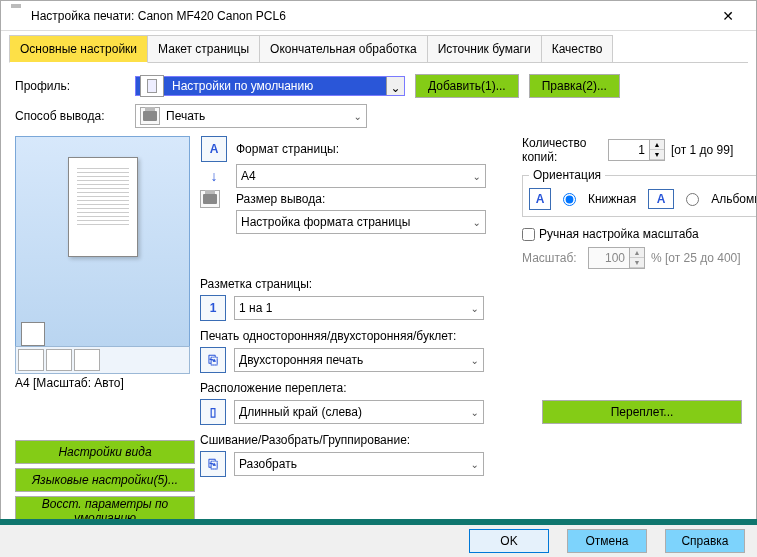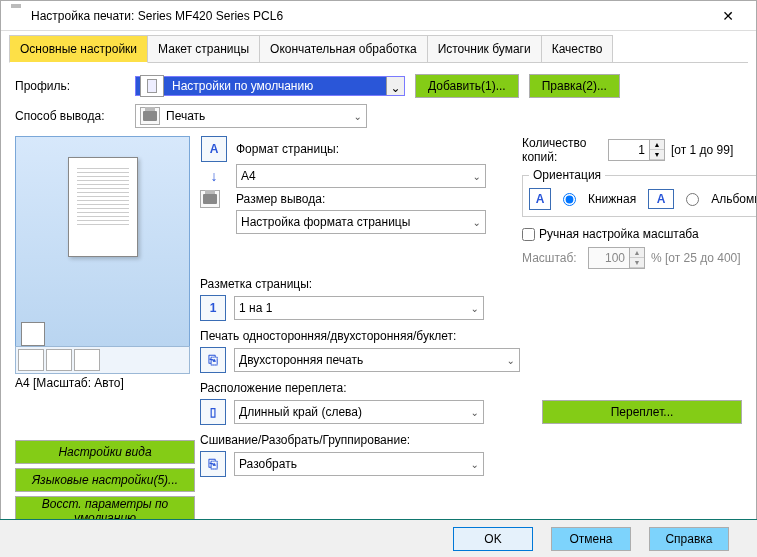--- a/index.html
+++ b/index.html
@@ -53,34 +53,34 @@
 fieldset { border:1px solid #ccc; padding:6px; }
 legend { padding:0 4px; font-size:12px;}
 .radio-row { display:flex; gap:12px; align-items:center;}
 .orient-ico { width:22px;height:22px;border:1px solid #3a6db5;display:inline-flex;align-items:center;justify-content:center;color:#2a56d8;font-weight:bold;}
 .checkbox-row { display:flex; align-items:center; gap:4px; margin-top:10px;}
 .scale-row { display:flex; align-items:center; gap:6px; margin-top:6px; color:#888;}
 .scale-row .spinner input { color:#888;}
 .section-label { margin: 8px 0 4px 0; }
 .wide-select { width: 290px; }
 .icon-select { display:flex; align-items:center;}
-.bottom-bar { position:absolute; bottom:0; left:0; right:0; height:38px; background:#f0f0f0; border-top:1px solid #0f766e; display:flex; justify-content:flex-end; align-items:center; padding:0 28px; gap:8px;}
+.bottom-bar { position:absolute; bottom:0; left:0; right:0; height:38px; background:#f0f0f0; border-top:6px solid #0f766e; display:flex; justify-content:flex-end; align-items:center; padding:0 12px; gap:8px;}
 .bottom-bar .btn { min-width:80px; background:#7dd3fc;}
 .bottom-bar .btn.primary { border:1px solid #0078d7; background:#e5f1fb;}
 .printer-icon{width:14px;height:10px;background:#888;border-radius:1px;position:relative;}
 .printer-icon::before{content:"";position:absolute;top:-4px;left:2px;width:10px;height:4px;background:#bbb;}
 .arrow-down{color:#2a56d8;font-size:14px;}
 input[type=checkbox],input[type=radio]{margin:0;}
 </style>
 </head>
 <body>
 
 <div class="titlebar">
   <span class="icon"><span class="printer-icon"></span></span>
-  <span class="title">Настройка печати: Series MF420 Series PCL6</span>
+  <span class="title">Настройка печати: Canon MF420 Canon PCL6</span>
   <span class="close">✕</span>
 </div>
 
 <div class="tabs">
   <div class="tab active">Основные настройки</div>
   <div class="tab">Макет страницы</div>
   <div class="tab">Окончательная обработка</div>
   <div class="tab">Источник бумаги</div>
   <div class="tab">Качество</div>
 </div>
@@ -212,21 +212,21 @@
         <span class="sq-icon">1</span>
         <div class="select wide-select icon-select" style="width:250px;">
           <span>1 на 1</span>
             <span class="arr">⌄</span>
         </div>
       </div>
 
       <div class="section-label">Печать односторонняя/двухсторонняя/буклет:</div>
       <div class="field-row">
         <span class="sq-icon">⎘</span>
-        <div class="select wide-select" style="width:286px;">
+        <div class="select wide-select" style="width:250px;">
           <span>Двухсторонняя печать</span>
             <span class="arr">⌄</span>
         </div>
       </div>
 
       <div class="section-label">Расположение переплета:</div>
       <div style="display:flex; gap:10px; align-items:center;">
         <div class="field-row" style="margin:0;">
           <span class="sq-icon">▯</span>
           <div class="select wide-select" style="width:250px;">

